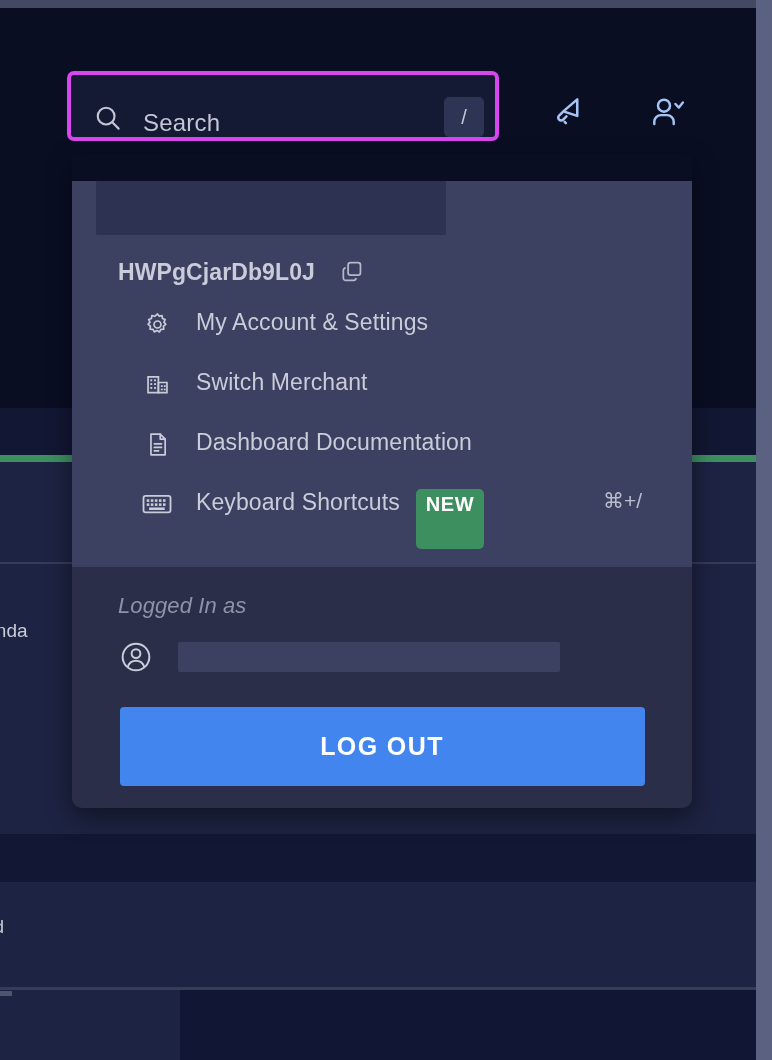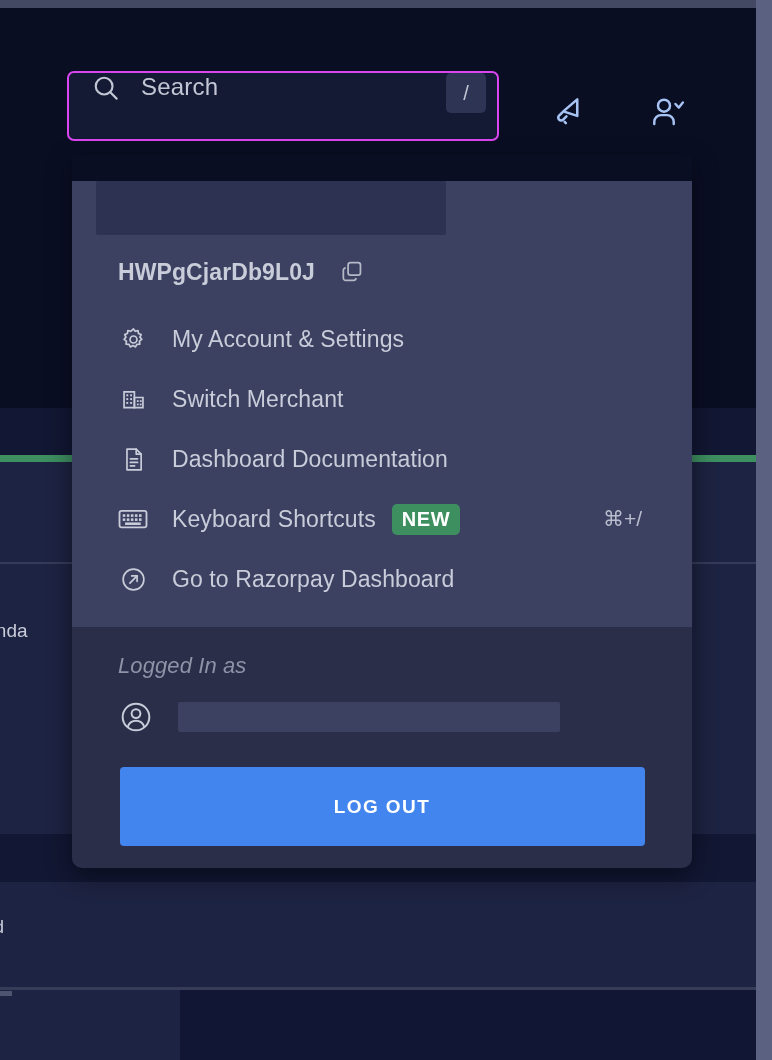--- a/index.html
+++ b/index.html
@@ -132,24 +132,24 @@
     width: 12px; height: 5px;
     background: #4d5470;
   }
 
   
   .search-bar {
     position: absolute;
     left: 67px; top: 71px;
     width: 432px; height: 70px;
     background: #141a33;
-    border: 2px solid #d946ef;
+    border: 4px solid #d946ef;
     border-radius: 7px;
     display: flex;
-    align-items: flex-start;
+    align-items: flex-end;
     padding: 0 11px 0 22px;
   }
   .search-icon { flex: 0 0 auto; display: block; }
   .search-placeholder {
     flex: 1 1 auto;
     margin-left: 20px;
     font-size: 24px;
     color: #c3c6d4;
     letter-spacing: .2px;
   }
@@ -217,24 +217,24 @@
     display: flex;
     align-items: center;
     justify-content: center;
     width: 30px; height: 30px;
   }
 
   
   .menu-list { padding: 20px 0 18px 0; }
   .menu-item {
     display: flex;
-    align-items: center;
     height: 60px;
     padding: 0 24px 0 46px;
     cursor: pointer;
+    margin-left: 24px;
   }
   .mi-icon {
     flex: 0 0 auto;
     width: 30px; height: 30px;
     display: flex;
     align-items: center;
     justify-content: center;
   }
   .mi-label {
     margin-left: 24px;
@@ -288,21 +288,21 @@
   }
   .logout-btn {
     display: block;
     margin: 32px auto 0 auto;
     width: 525px; height: 79px;
     background: #4285ef;
     border: none;
     border-radius: 4px;
     color: #ffffff;
     font-family: "Liberation Sans", sans-serif;
-    font-size: 19px;
+    font-size: 25px;
     font-weight: bold;
     letter-spacing: 1.4px;
     cursor: pointer;
   }
 </style>
 </head>
 <body>
 
 <div id="root">
 
@@ -426,30 +426,20 @@
               <rect x="15.8" y="10.4" width="2.4" height="2.4"></rect>
               <rect x="19.6" y="10.4" width="2.4" height="2.4"></rect>
               <rect x="6.6" y="14.2" width="14.6" height="2.4"></rect>
             </svg>
           </span>
           <span class="mi-label">Keyboard Shortcuts</span>
           <span class="mi-badge">NEW</span>
           <span class="mi-shortcut">⌘+/</span>
         </div>
 
-        <div class="menu-item">
-          <span class="mi-icon">
-            <svg width="27" height="27" viewBox="0 0 24 24" fill="none" stroke="#c9ccd9" stroke-width="1.5" stroke-linecap="round" stroke-linejoin="round">
-              <circle cx="12" cy="12" r="9.2"></circle>
-              <line x1="8.8" y1="15.2" x2="15.2" y2="8.8"></line>
-              <polyline points="10.4,8.8 15.2,8.8 15.2,13.6"></polyline>
-            </svg>
-          </span>
-          <span class="mi-label">Go to Razorpay Dashboard</span>
-        </div>
 
       </div>
     </div>
 
     <div class="dd-bottom">
       <div class="logged-label">Logged In as</div>
       <div class="logged-row">
         <span class="avatar-icon">
           <svg width="34" height="34" viewBox="0 0 24 24" fill="none" stroke="#c9ccd9" stroke-width="1.4">
             <circle cx="12" cy="12" r="9.4"></circle>

